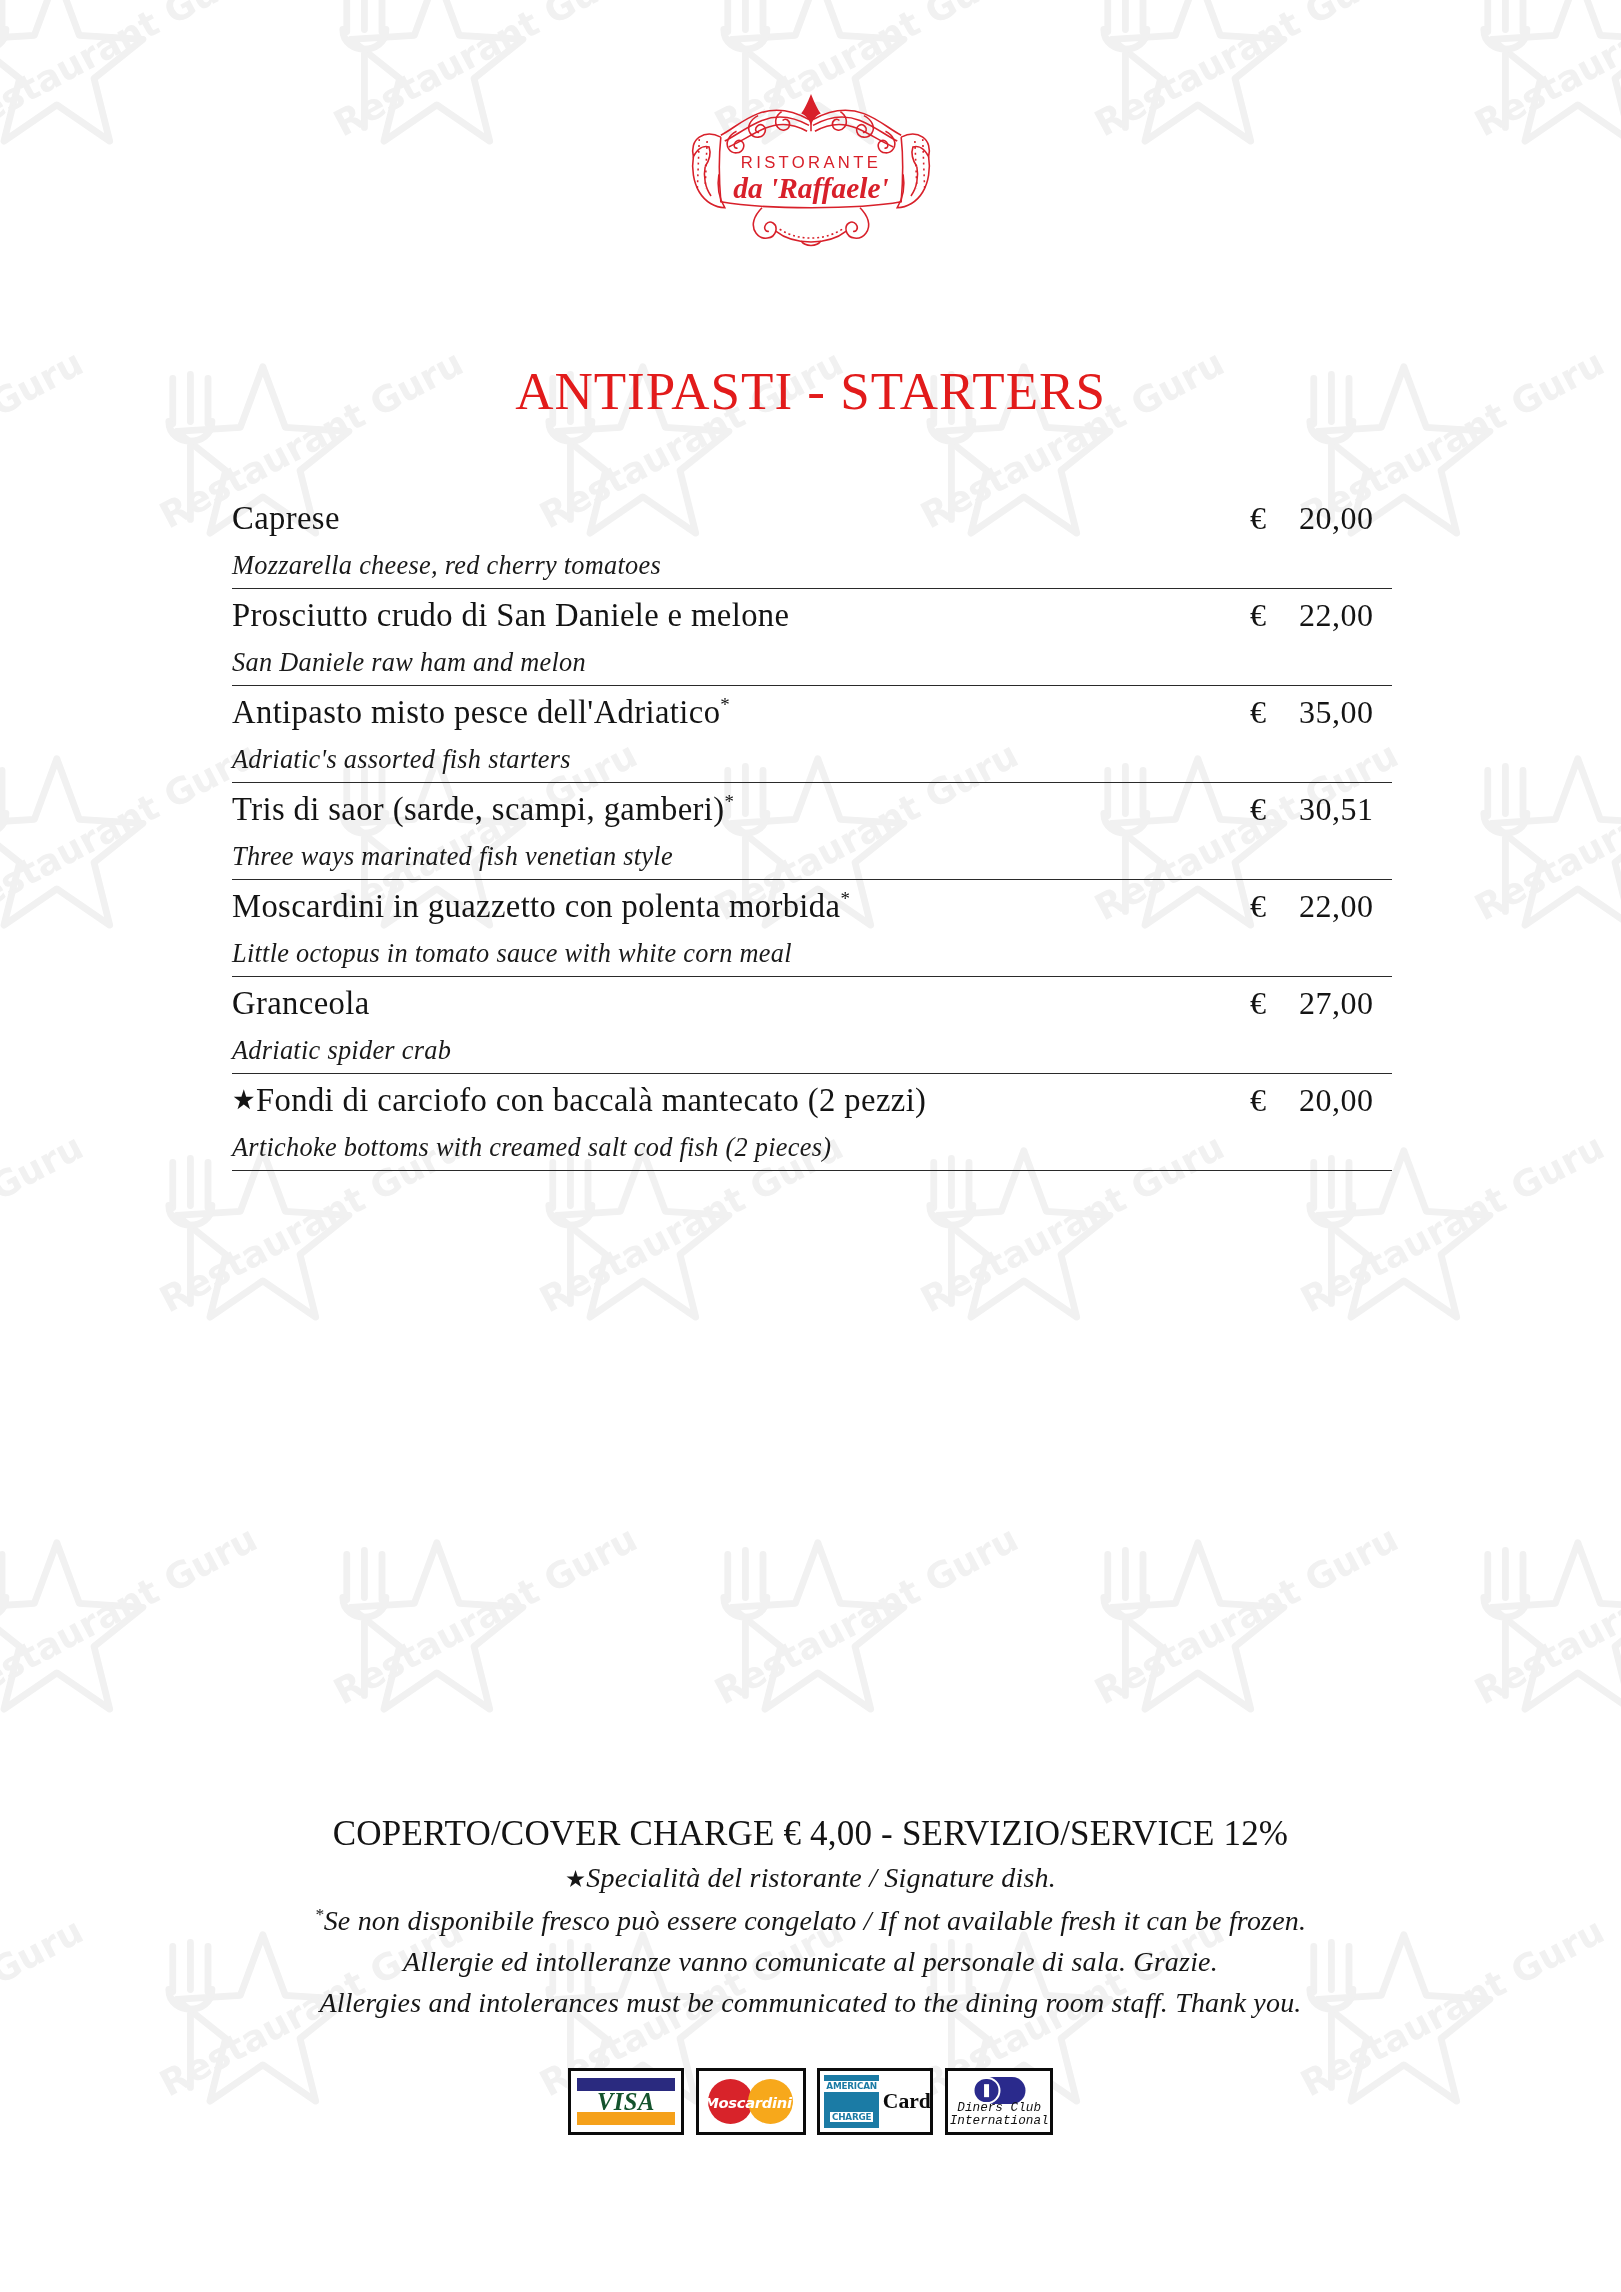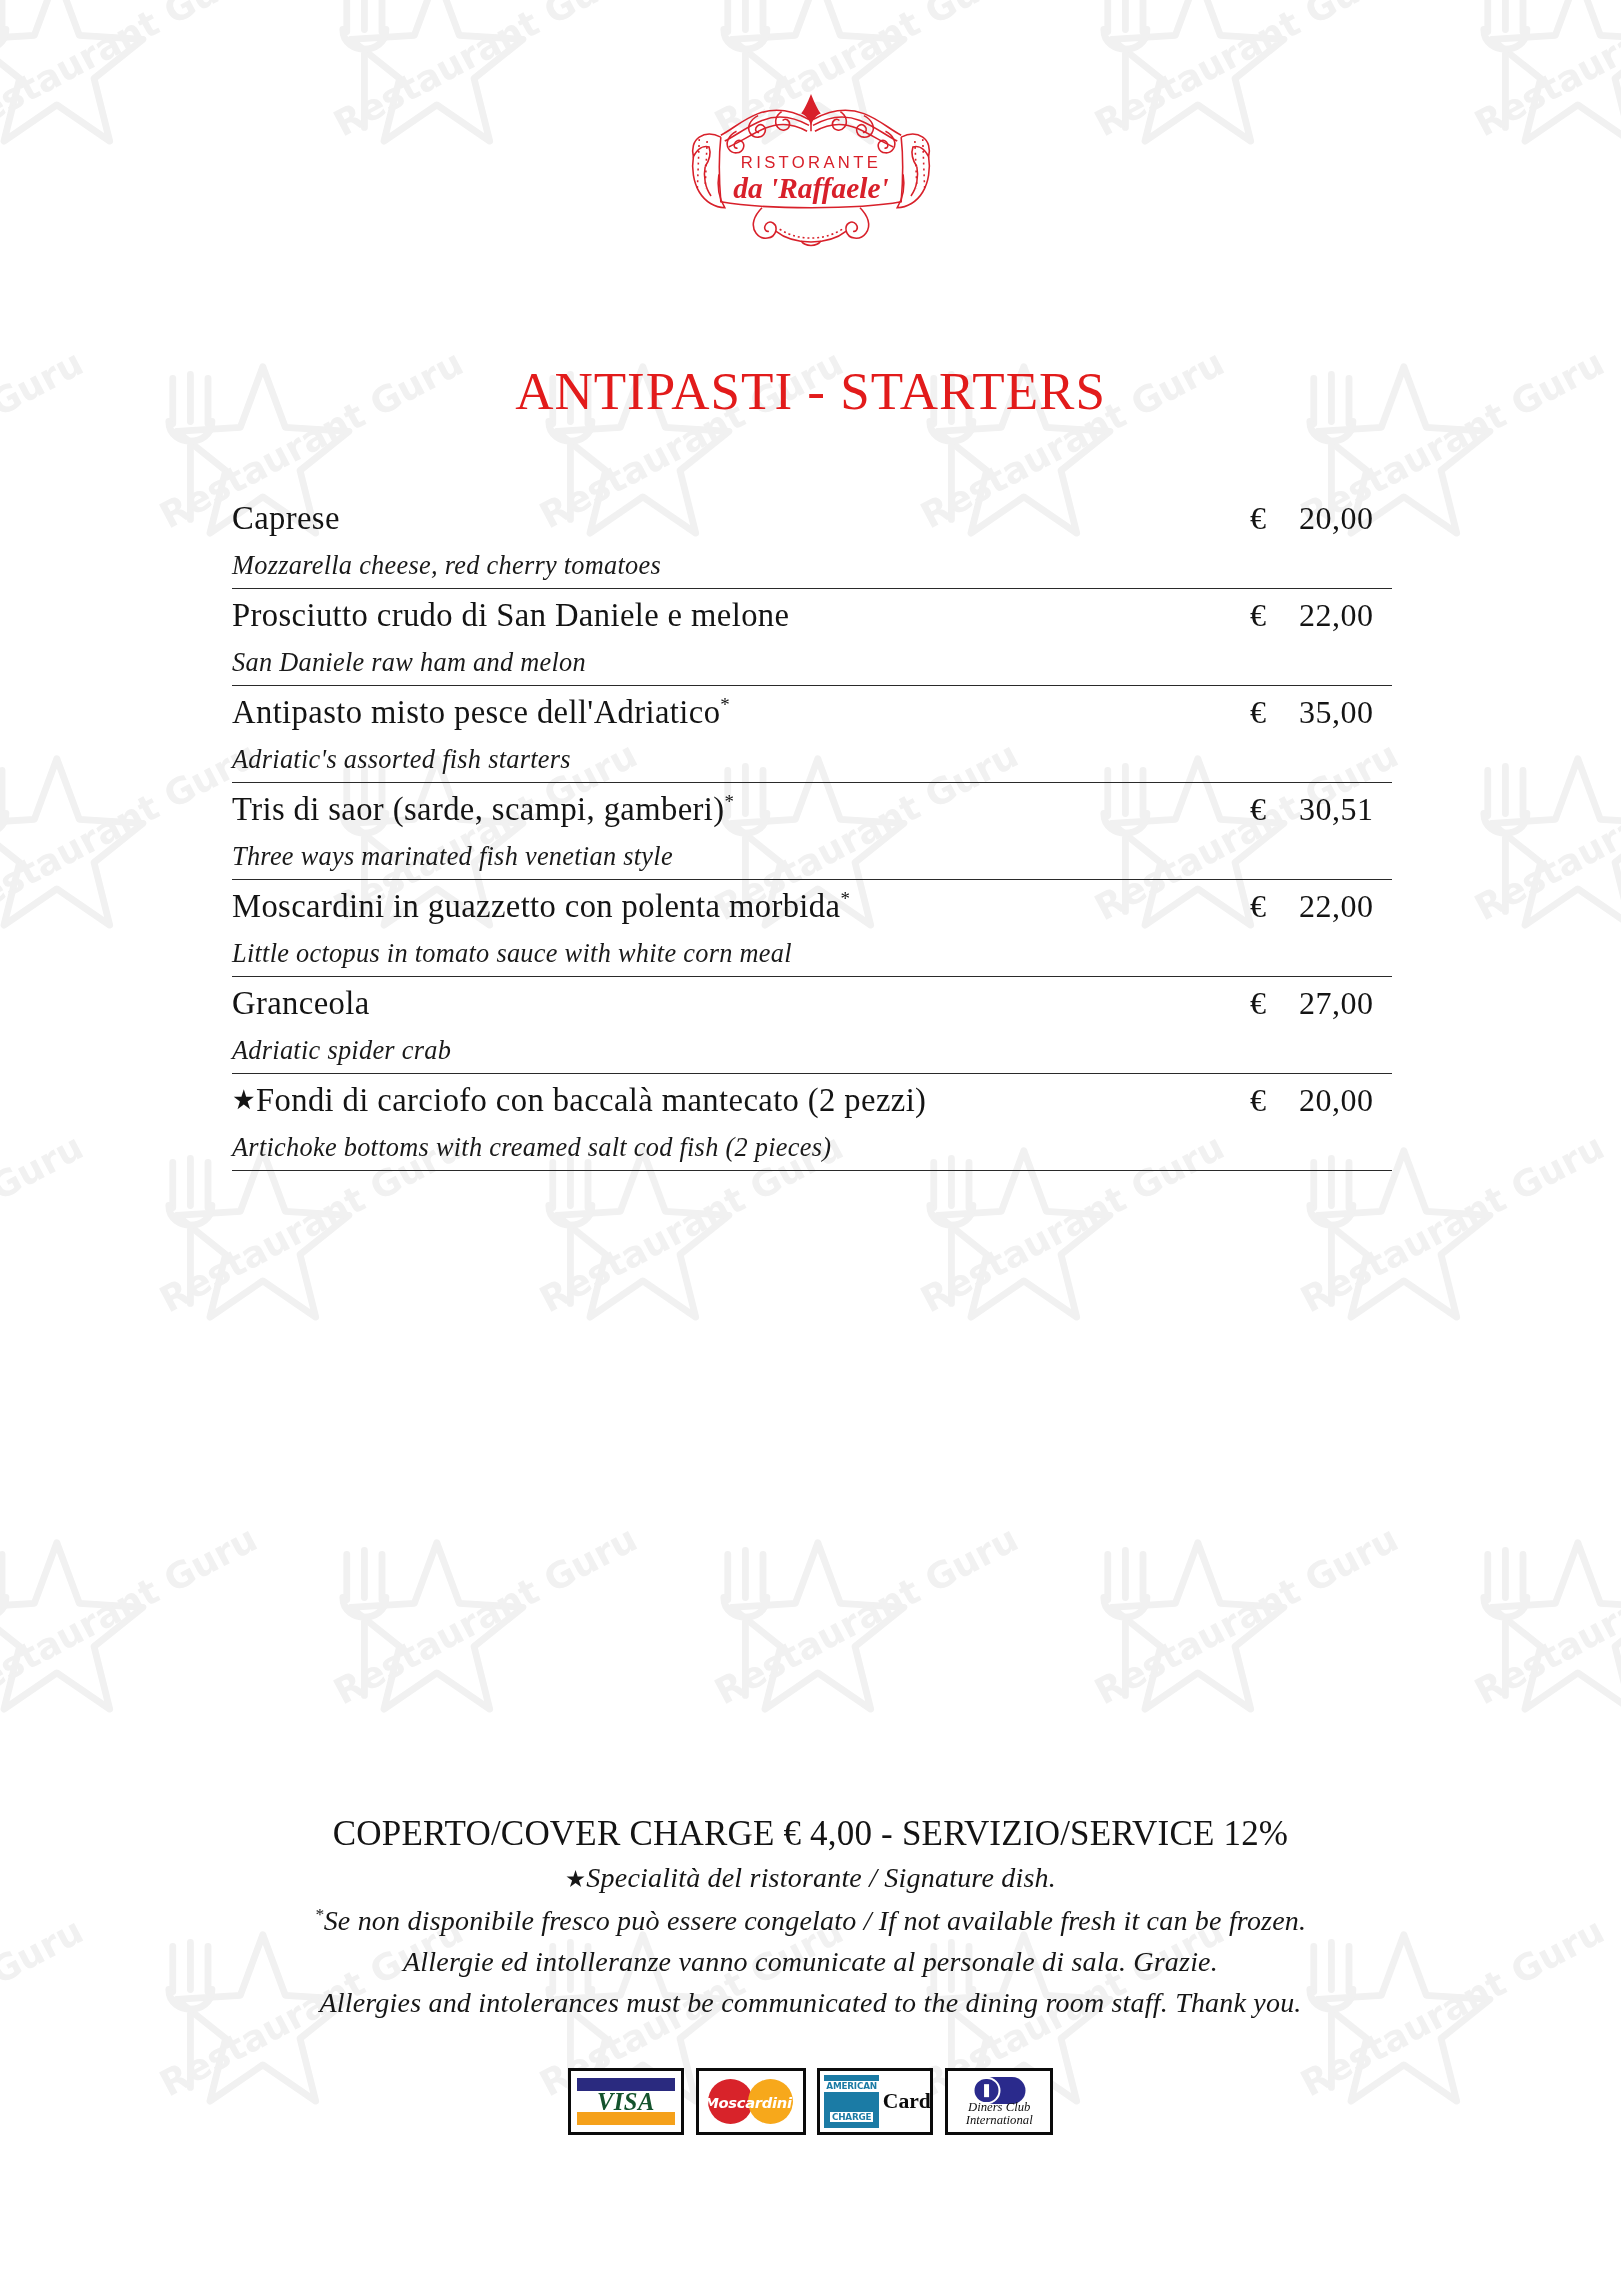--- a/index.html
+++ b/index.html
@@ -291,21 +291,21 @@
     position: absolute;
     left: 50%; top: 50%;
     transform: translate(-50%, -50%);
     width: 4.9px; height: 13.7px;
     background: #ffffff;
   }
   .diners-text {
     position: absolute;
     left: 0; right: 0; bottom: 3.9px;
     text-align: center;
-    font-family: Liberation Serif, serif;
+    font-family: Liberation Mono, monospace;
     font-style: italic;
     font-size: 12.7px;
     line-height: 13.7px;
     color: #111111;
   }
 </style>
 </head>
 <body>
 
 <div id="watermark-layer">

